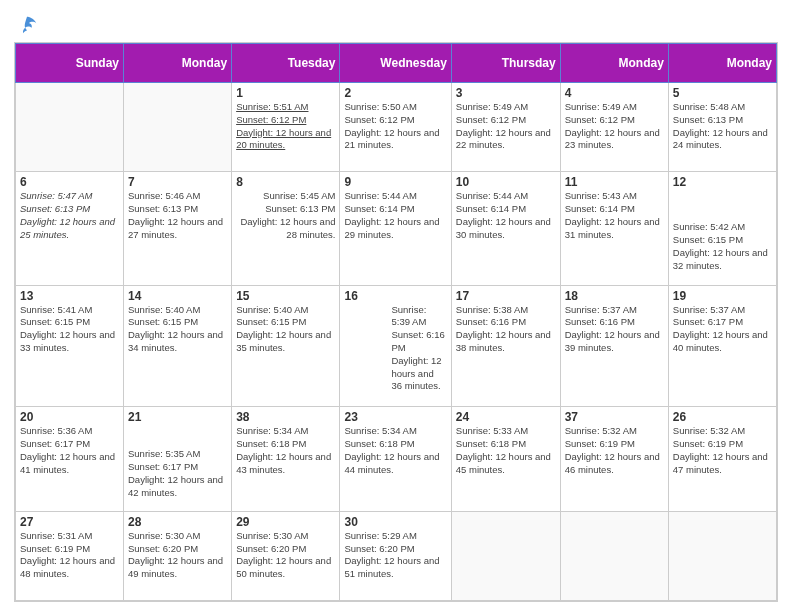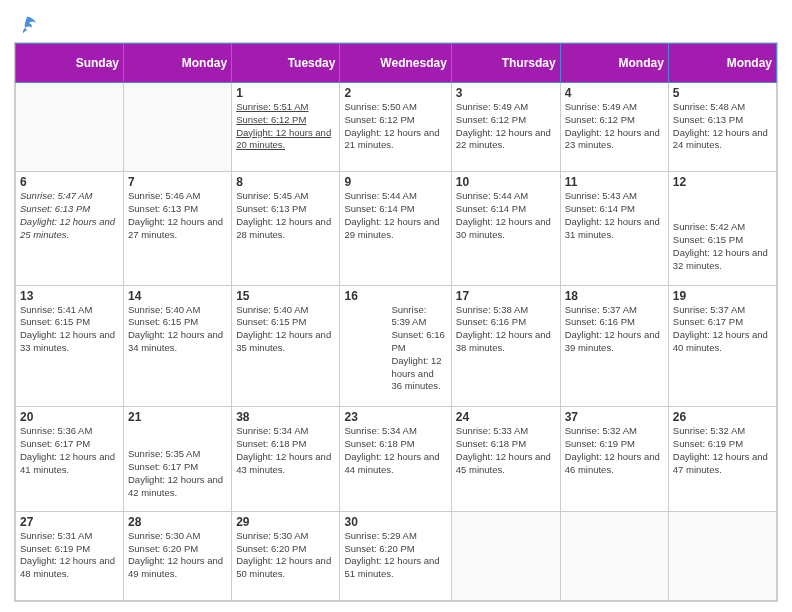--- a/index.html
+++ b/index.html
@@ -184,21 +184,21 @@
 Daylight: 12 hours and 25 minutes.</div>
             </td>
             <td>
               <span class="day-num">7</span>
               <div class="day-info" style="white-space: pre-line;">Sunrise: 5:46 AM
 Sunset: 6:13 PM
 Daylight: 12 hours and 27 minutes.</div>
             </td>
             <td>
               <span class="day-num">8</span>
-              <div class="day-info" style="white-space: pre-line;">Sunrise: 5:45 AM
+              <div class="day-info" style="white-space: pre-line; text-align: right;">Sunrise: 5:45 AM
 Sunset: 6:13 PM
 Daylight: 12 hours and 28 minutes.</div>
             </td>
             <td>
               <span class="day-num">9</span>
               <div class="day-info" style="white-space: pre-line;">Sunrise: 5:44 AM
 Sunset: 6:14 PM
 Daylight: 12 hours and 29 minutes.</div>
             </td>
             <td>

